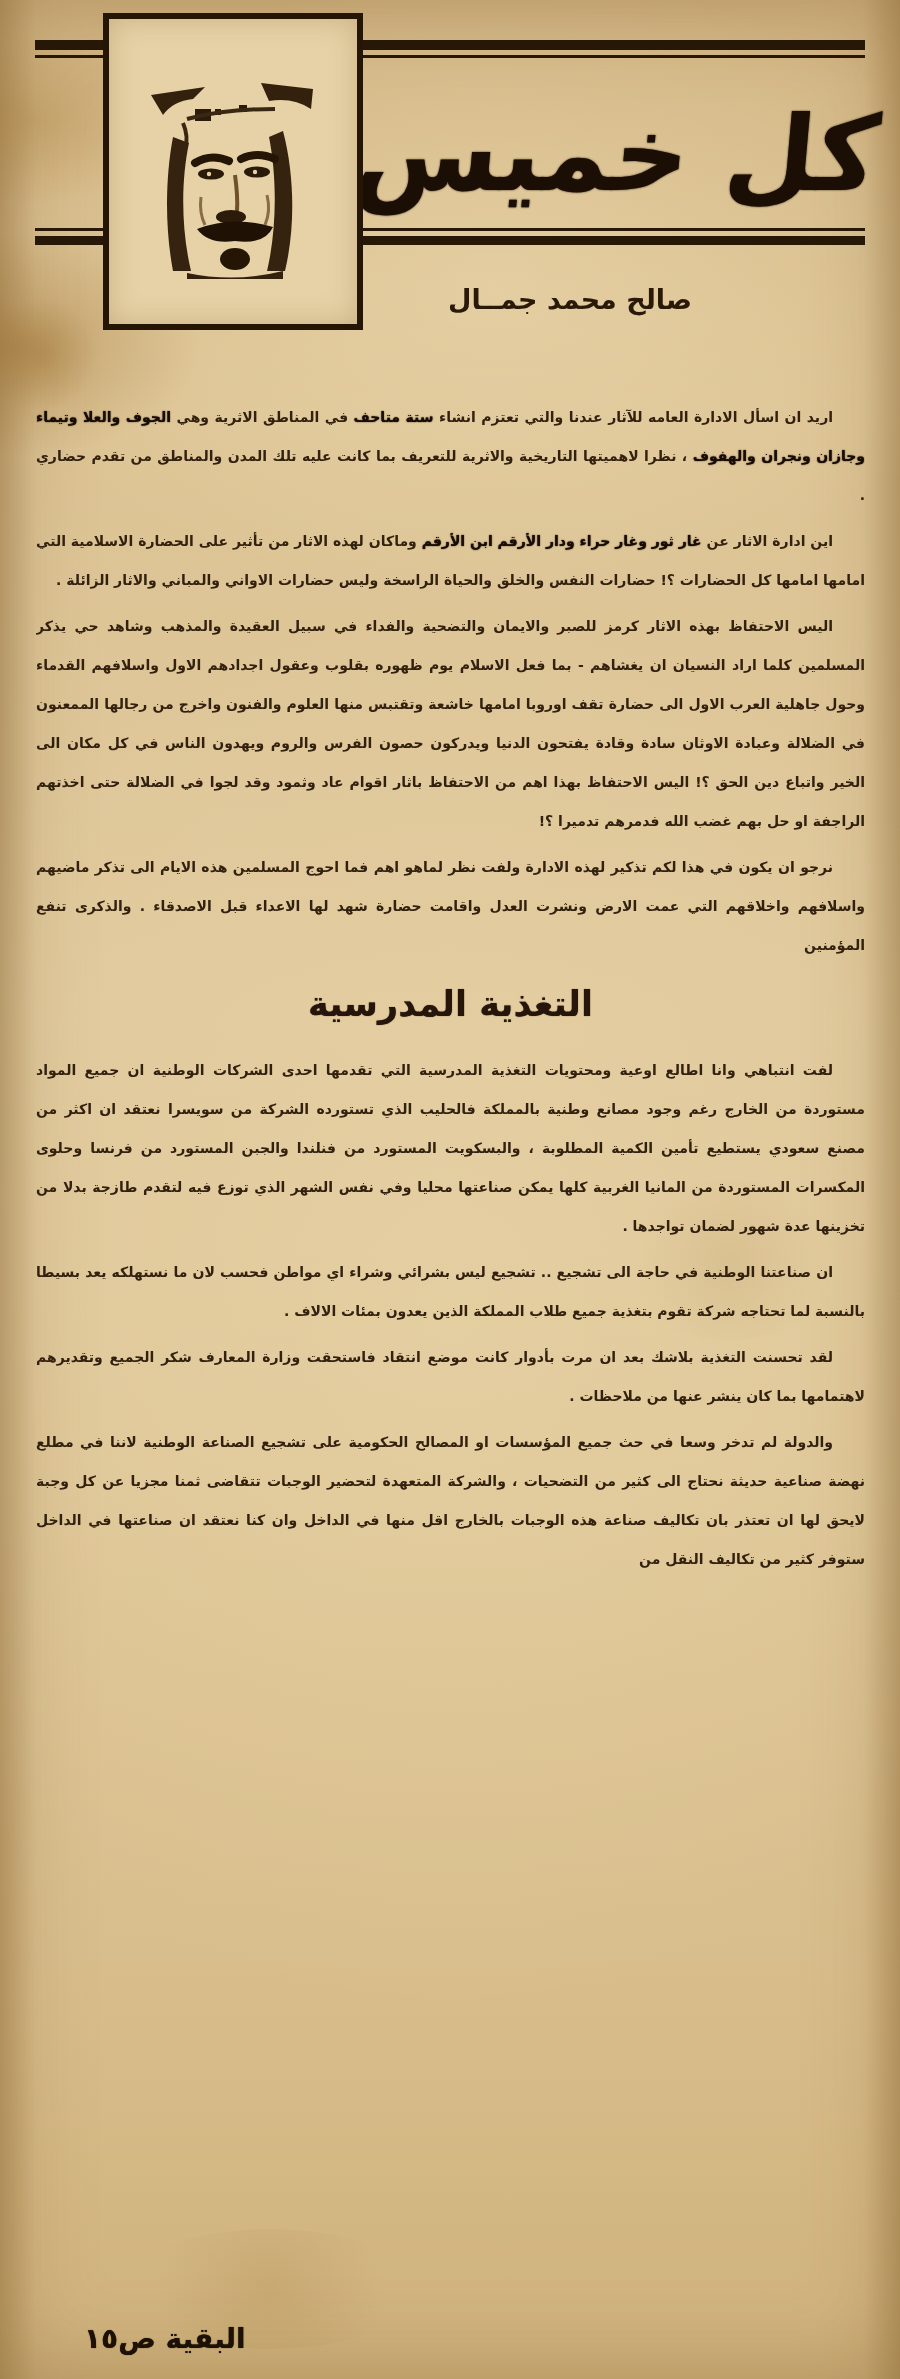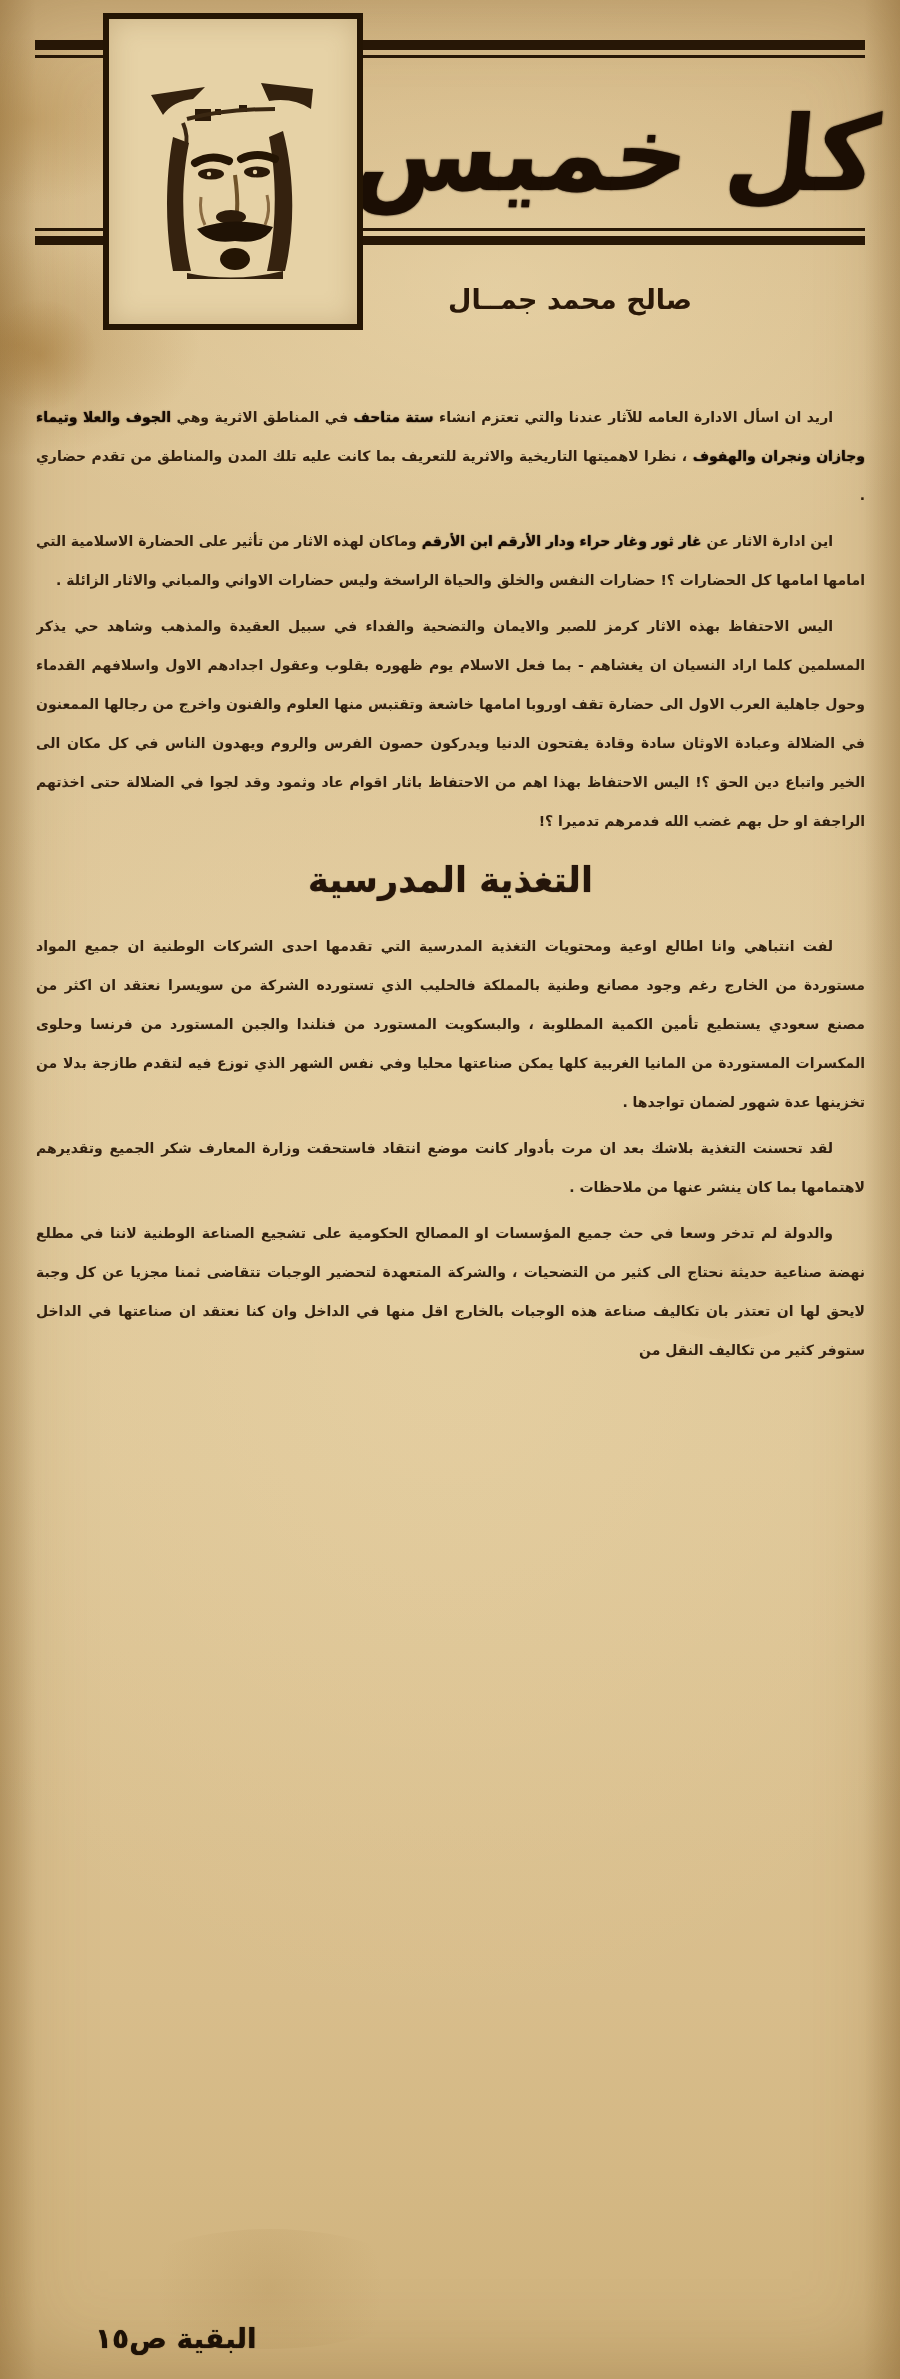--- a/index.html
+++ b/index.html
@@ -57,21 +57,21 @@
   .para{
     margin:0 0 7px 0;font-size:14px;line-height:39px;font-weight:700;
     color:#33210f;text-align:justify;text-align-last:right;-moz-text-align-last:right;
     text-indent:32px;
   }
   .seg{white-space:normal;}
   .seg.heavy{color:#170b02;text-shadow:0 0 1.4px #170b02;}
 
   
   .footer-note{
-    position:absolute;left:95px;top:2322px;font-size:28px;font-weight:bold;
+    position:absolute;left:84px;top:2322px;font-size:28px;font-weight:bold;
     color:#1d1106;letter-spacing:1px;white-space:nowrap;
     text-shadow:0 0 1px rgba(29,17,6,.9);
   }
 
   .stain{position:absolute;pointer-events:none;z-index:0;}
   .stain1{left:-20px;top:300px;width:120px;height:110px;border-radius:50%;
           background:radial-gradient(circle, rgba(146,98,30,.30), transparent 70%);}
   .stain2{right:60px;top:1180px;width:220px;height:160px;border-radius:50%;
           background:radial-gradient(circle, rgba(150,110,50,.12), transparent 70%);}
   .stain3{left:120px;bottom:30px;width:300px;height:120px;border-radius:50%;
@@ -131,21 +131,23 @@
     <div class="masthead-title">كل خميس</div>
 
     <div class="author-name">صالح محمد جمــال</div>
   </header>
 
   <main class="content">
     <div id="articles">
         <p class="para"><span class="seg">اريد ان اسأل الادارة العامه للآثار عندنا والتي تعتزم انشاء </span><span class="seg heavy">ستة متاحف</span><span class="seg"> في المناطق الاثرية وهي </span><span class="seg heavy">الجوف والعلا وتيماء وجازان ونجران والهفوف</span><span class="seg"> ، نظرا لاهميتها التاريخية والاثرية للتعريف بما كانت عليه تلك المدن والمناطق من تقدم حضاري .</span></p>
         <p class="para"><span class="seg">اين ادارة الاثار عن </span><span class="seg heavy">غار ثور وغار حراء ودار الأرقم ابن الأرقم</span><span class="seg"> وماكان لهذه الاثار من تأثير على الحضارة الاسلامية التي امامها امامها كل الحضارات ؟! حضارات النفس والخلق والحياة الراسخة وليس حضارات الاواني والمباني والاثار الزائلة .</span></p>
         <p class="para"><span class="seg">اليس الاحتفاظ بهذه الاثار كرمز للصبر والايمان والتضحية والفداء في سبيل العقيدة والمذهب وشاهد حي يذكر المسلمين كلما اراد النسيان ان يغشاهم - بما فعل الاسلام يوم ظهوره بقلوب وعقول اجدادهم الاول واسلافهم القدماء وحول جاهلية العرب الاول الى حضارة تقف اوروبا امامها خاشعة وتقتبس منها العلوم والفنون واخرج من رجالها الممعنون في الضلالة وعبادة الاوثان سادة وقادة يفتحون الدنيا ويدركون حصون الفرس والروم ويهدون الناس في كل مكان الى الخير واتباع دين الحق ؟! اليس الاحتفاظ بهذا اهم من الاحتفاظ باثار اقوام عاد وثمود وقد لجوا في الضلالة حتى اخذتهم الراجفة او حل بهم غضب الله فدمرهم تدميرا ؟!</span></p>
+        <p class="para"><span class="seg">نرجو ان يكون في هذا لكم تذكير لهذه الادارة ولفت نظر لماهو اهم فما احوج المسلمين هذه الايام الى تذكر ماضيهم واسلافهم واخلاقهم التي عمت الارض ونشرت العدل واقامت حضارة شهد لها الاعداء قبل الاصدقاء . والذكرى تنفع المؤمنين</span></p>
         <h2 class="article-title second">التغذية المدرسية</h2>
         <p class="para"><span class="seg">لفت انتباهي وانا اطالع اوعية ومحتويات التغذية المدرسية التي تقدمها احدى الشركات الوطنية ان جميع المواد مستوردة من الخارج رغم وجود مصانع وطنية بالمملكة فالحليب الذي تستورده الشركة من سويسرا نعتقد ان اكثر من مصنع سعودي يستطيع تأمين الكمية المطلوبة ، والبسكويت المستورد من فنلندا والجبن المستورد من فرنسا وحلوى المكسرات المستوردة من المانيا الغربية كلها يمكن صناعتها محليا وفي نفس الشهر الذي توزع فيه لتقدم طازجة بدلا من تخزينها عدة شهور لضمان تواجدها .</span></p>
+        <p class="para"><span class="seg">ان صناعتنا الوطنية في حاجة الى تشجيع .. تشجيع ليس بشرائي وشراء اي مواطن فحسب لان ما نستهلكه يعد بسيطا بالنسبة لما تحتاجه شركة تقوم بتغذية جميع طلاب المملكة الذين يعدون بمئات الالاف .</span></p>
         <p class="para"><span class="seg">لقد تحسنت التغذية بلاشك بعد ان مرت بأدوار كانت موضع انتقاد فاستحقت وزارة المعارف شكر الجميع وتقديرهم لاهتمامها بما كان ينشر عنها من ملاحظات .</span></p>
         <p class="para"><span class="seg">والدولة لم تدخر وسعا في حث جميع المؤسسات او المصالح الحكومية على تشجيع الصناعة الوطنية لاننا في مطلع نهضة صناعية حديثة نحتاج الى كثير من التضحيات ، والشركة المتعهدة لتحضير الوجبات تتقاضى ثمنا مجزيا عن كل وجبة لايحق لها ان تعتذر بان تكاليف صناعة هذه الوجبات بالخارج اقل منها في الداخل وان كنا نعتقد ان صناعتها في الداخل ستوفر كثير من تكاليف النقل من</span></p>
       </div>
   </main>
 
   <div class="footer-note">البقية ص١٥</div>
 </div>
 
 </body></html>

